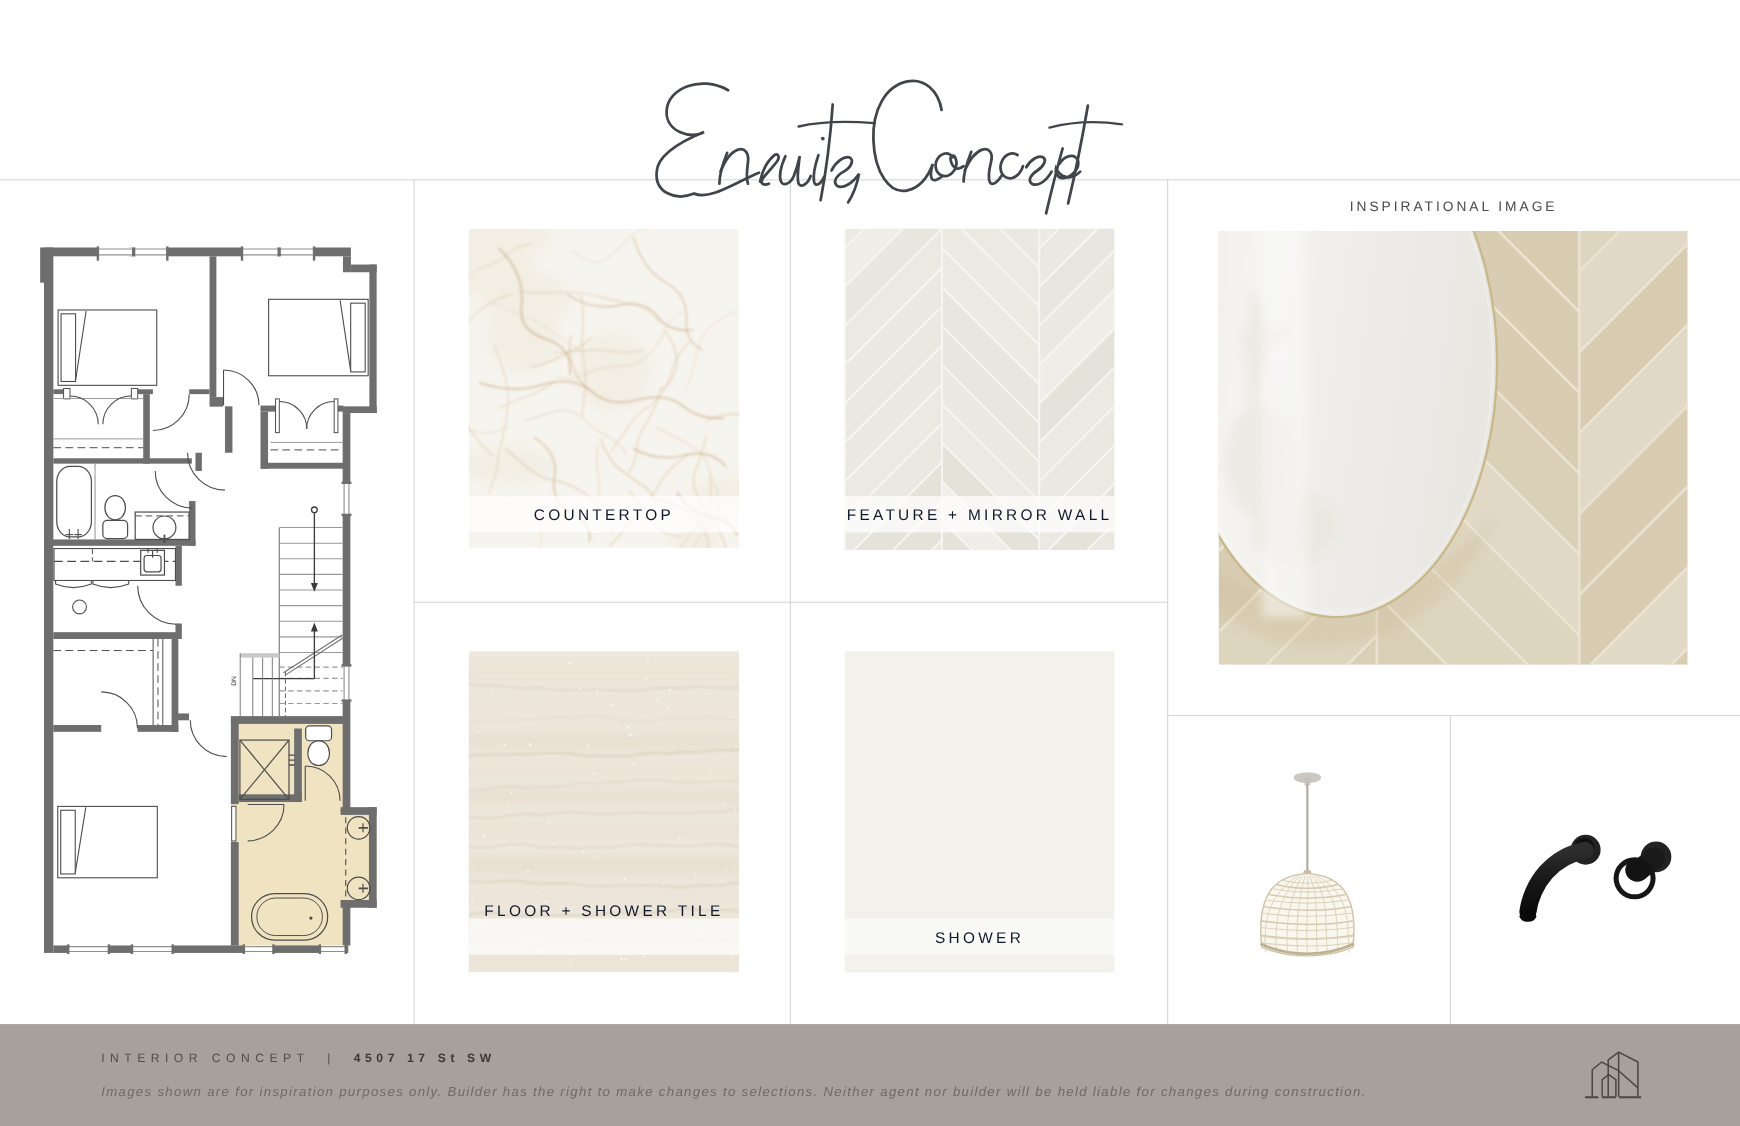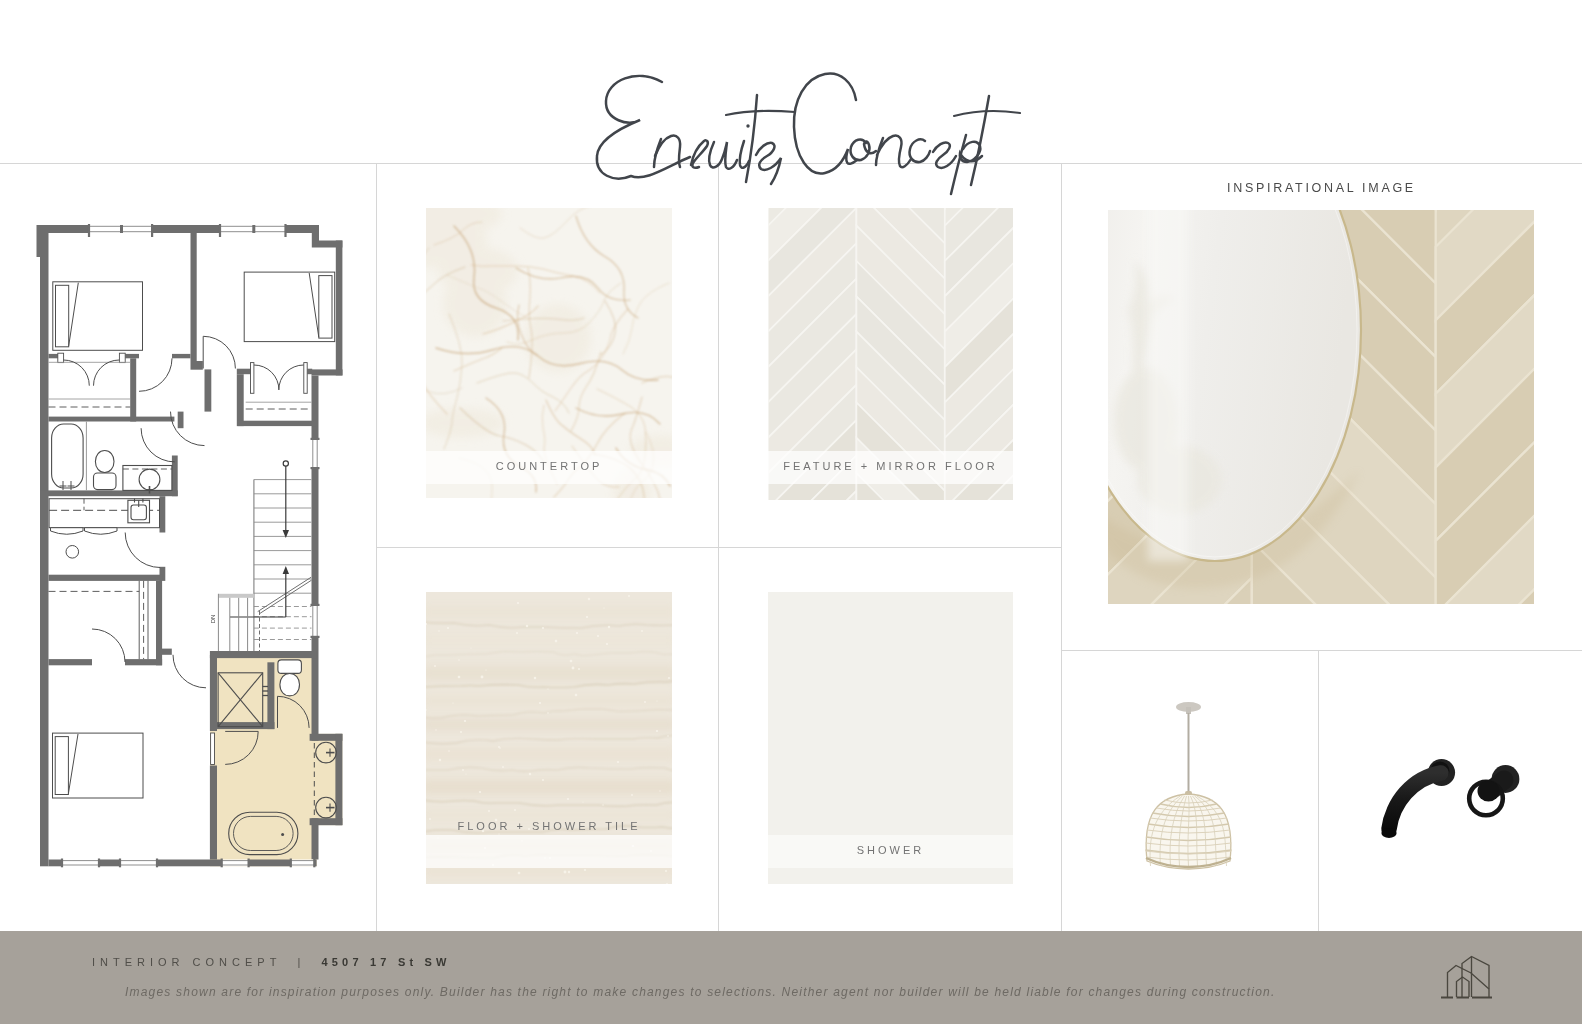--- a/index.html
+++ b/index.html
@@ -1,19 +1,19 @@
 <!DOCTYPE html>
 <html><head>
 <meta charset="utf-8">
 <style>
 html,body{margin:0;padding:0;}
 body{width:1582px;height:1024px;position:relative;background:#ffffff;overflow:hidden;
      font-family:"Liberation Sans", sans-serif;}
 .abs{position:absolute;}
-.lbl{position:absolute;text-align:center;color:#737373;font-size:11px;letter-spacing:3px;
+.lbl{position:absolute;text-align:center;color:#0f172a;font-size:14px;letter-spacing:3px;
      font-family:"Liberation Sans", sans-serif;white-space:nowrap;}
 .band{position:absolute;background:rgba(255,255,255,0.72);}
 </style>
 </head>
 <body>
 
 <div class="abs" style="left:0;top:163px;width:1582px;height:1px;background:#d6d6d6;"></div>
 
 <div class="abs" style="left:376px;top:163px;width:1px;height:768px;background:#d6d6d6;"></div>
 
@@ -604,21 +604,21 @@
           <polygon points="353.5,406.6 441.9,318.2 441.9,353.6 353.5,441.9" fill="#eae8e1"></polygon>
           <polygon points="353.5,441.9 441.9,353.5 441.9,388.9 353.5,477.3" fill="#eae8e1"></polygon>
           <polygon points="353.5,477.3 441.9,388.9 441.9,424.3 353.5,512.6" fill="#e8e6df"></polygon>
           <polygon points="353.5,512.6 441.9,424.3 441.9,459.6 353.5,548.0" fill="#eae8e1"></polygon>
         </g>
       </g>
     </svg></div>
 
 <div class="band" style="left:768px;top:451px;width:245px;height:33px;"></div>
 
-<div class="lbl" style="left:768px;top:460px;width:245px;">FEATURE + MIRROR FLOOR</div>
+<div class="lbl" style="left:768px;top:460px;width:245px;">FEATURE + MIRROR WALL</div>
 
 <div class="abs" style="left:426px;top:592px;width:246px;height:292px;"><svg width="246" height="292" viewBox="0 0 246 292" xmlns="http://www.w3.org/2000/svg">
       <defs>
         <filter id="tb" x="-20%" y="-20%" width="140%" height="140%">
           <feGaussianBlur stdDeviation="1.2"></feGaussianBlur>
         </filter>
         <filter id="tb2" x="-20%" y="-20%" width="140%" height="140%">
           <feGaussianBlur stdDeviation="5"></feGaussianBlur>
         </filter>
       </defs>
@@ -910,21 +910,21 @@
       <circle cx="1505.5" cy="779" r="13.9" fill="#222222"></circle>
       <path d="M1504,780 L1492,789.5" stroke="#1a1a1a" stroke-width="19" stroke-linecap="round"></path>
       <circle cx="1486" cy="798.5" r="16.8" fill="none" stroke="#161616" stroke-width="4.6"></circle>
       <ellipse cx="1488.5" cy="791" rx="11" ry="10.5" fill="#131313"></ellipse>
     </svg></div>
 
 <div class="abs" style="left:0;top:931px;width:1582px;height:93px;background:#a6a19a;"></div>
 
 <div class="abs" style="left:92px;top:956px;color:#504e49;font-size:11px;letter-spacing:5px;">INTERIOR CONCEPT&nbsp;&nbsp;|&nbsp;&nbsp;<b style="color:#3a3934;letter-spacing:4.2px;">4507 17 St SW</b></div>
 
-<div class="abs" style="left:92px;top:985px;color:#6e6a64;font-size:12px;font-style:italic;letter-spacing:1.2px;margin-left:33px;">Images shown are for inspiration purposes only. Builder has the right to make changes to selections. Neither agent nor builder will be held liable for changes during construction.</div>
+<div class="abs" style="left:92px;top:985px;color:#6e6a64;font-size:12px;font-style:italic;letter-spacing:1.2px;">Images shown are for inspiration purposes only. Builder has the right to make changes to selections. Neither agent nor builder will be held liable for changes during construction.</div>
 
 <div class="abs" style="left:1438px;top:948px;"><svg width="60" height="56" viewBox="1438 948 60 56" xmlns="http://www.w3.org/2000/svg">
       <g fill="none" stroke="#4a473f" stroke-width="1.35" stroke-linejoin="miter">
         <path d="M1462,997 L1462,963.5 L1471.5,956.5 L1489,965.5 L1489,997"></path>
         <line x1="1471.5" y1="957" x2="1471.5" y2="997"></line>
         <path d="M1447.5,997 L1447.5,972.5 L1456,965.5 L1471,973 L1489,989"></path>
         <path d="M1456.5,997 L1456.5,981.5 L1462.5,977 L1469,981.5 L1469,997"></path>
         <path d="M1441,997.5 L1453,997.5 M1456.5,997.5 L1469,997.5 M1472,997.5 L1492,997.5" stroke-width="1.8"></path>
       </g>
     </svg></div>

